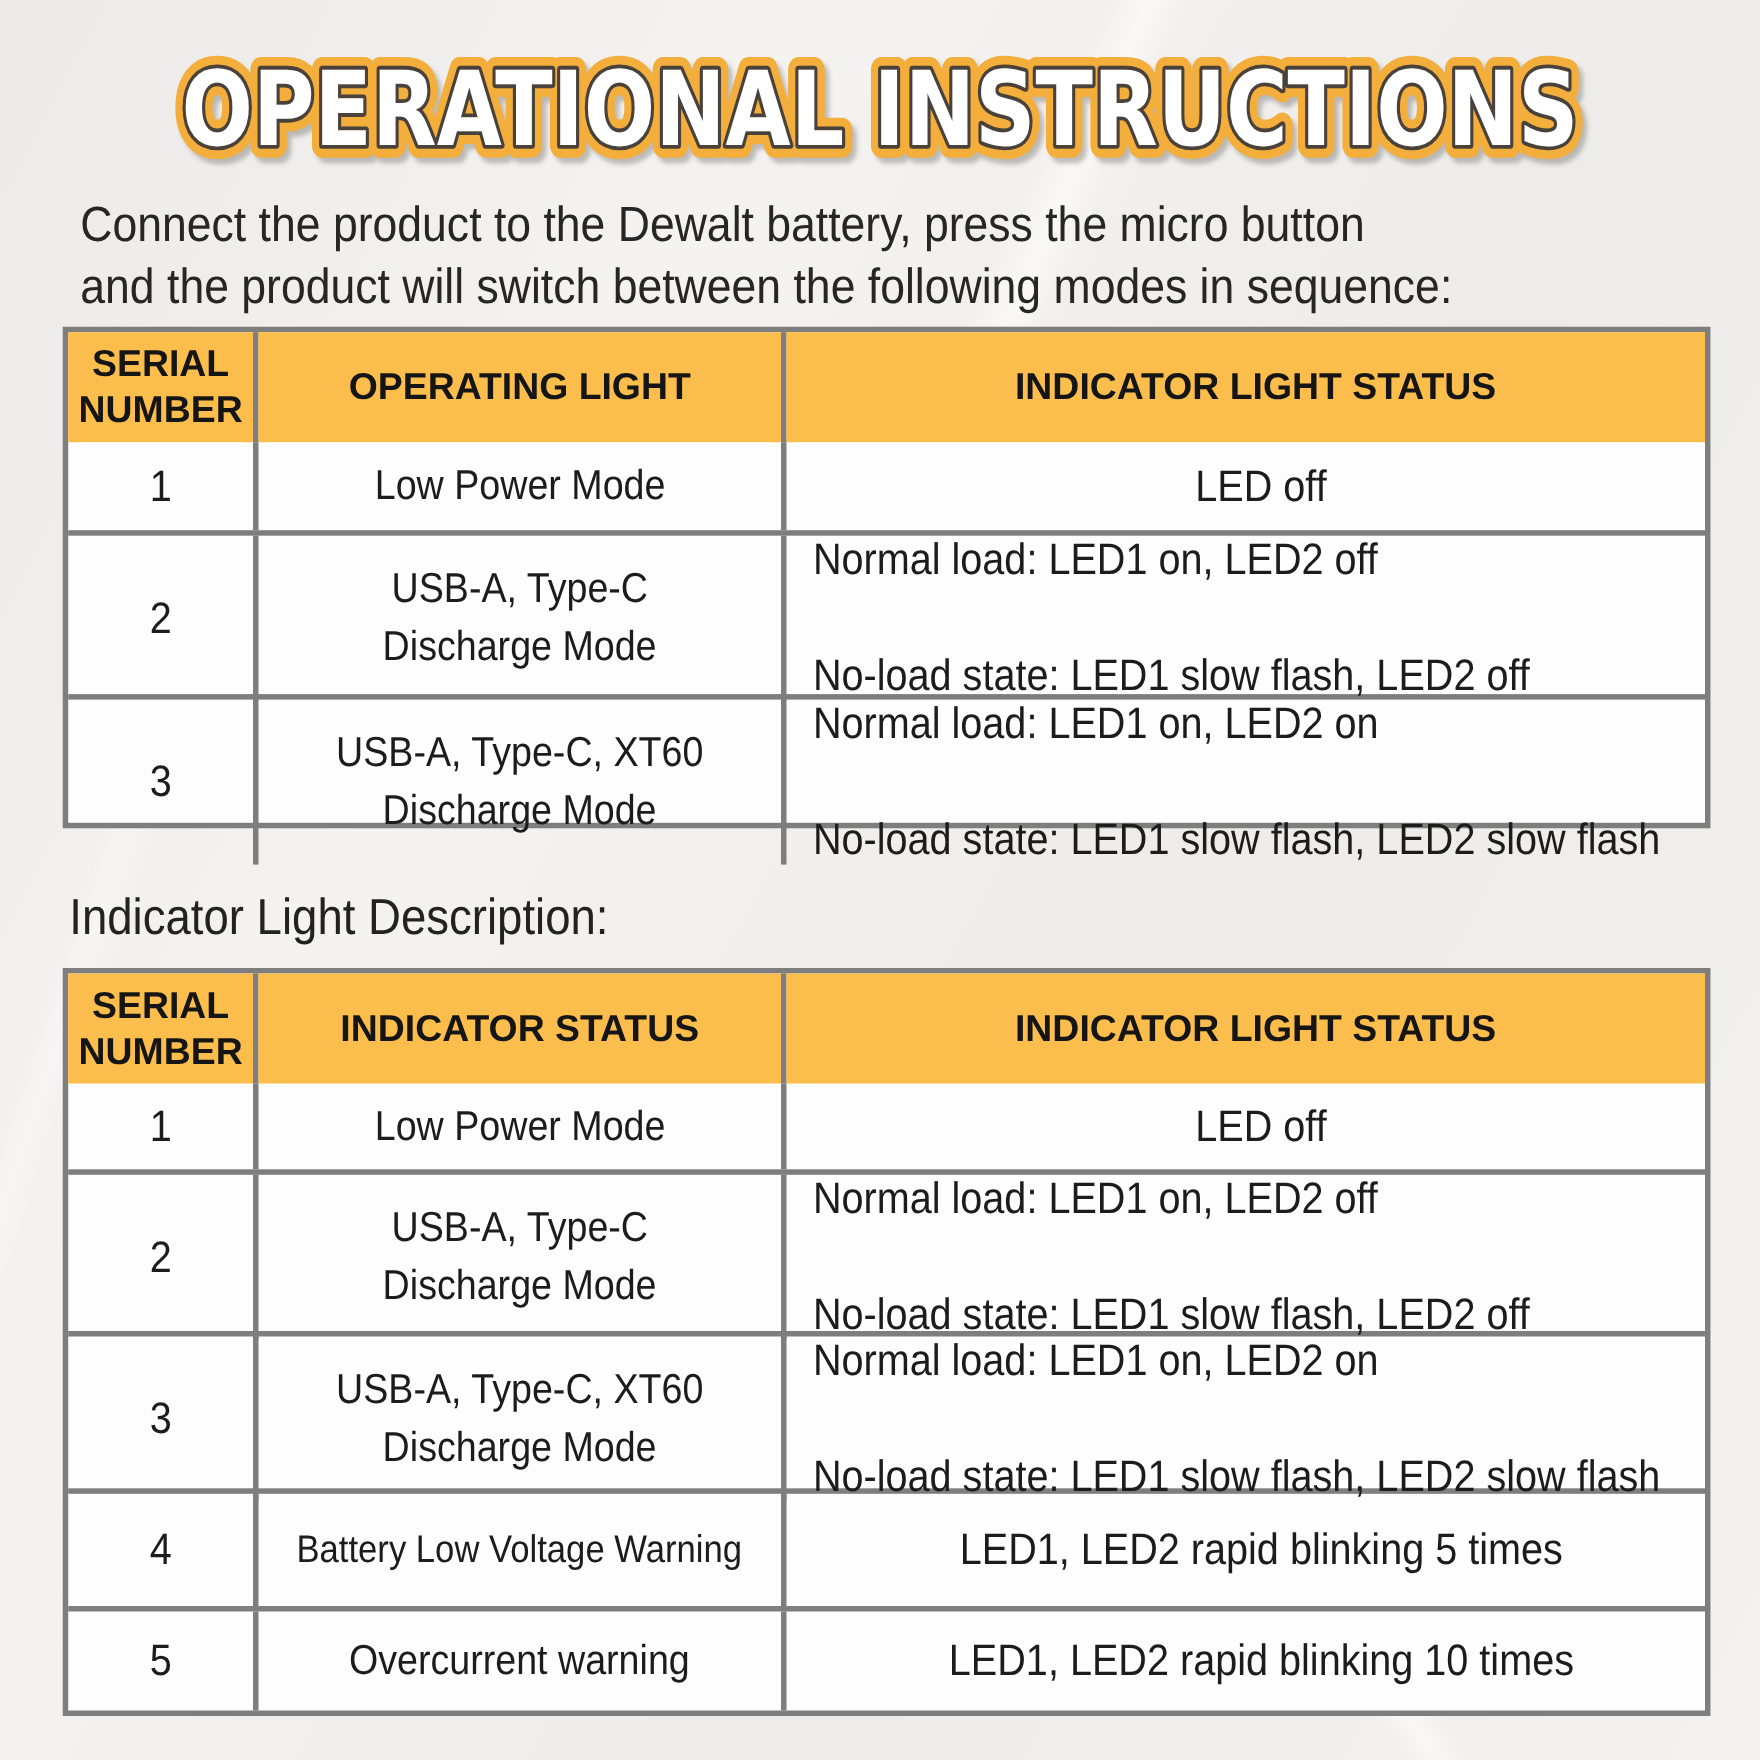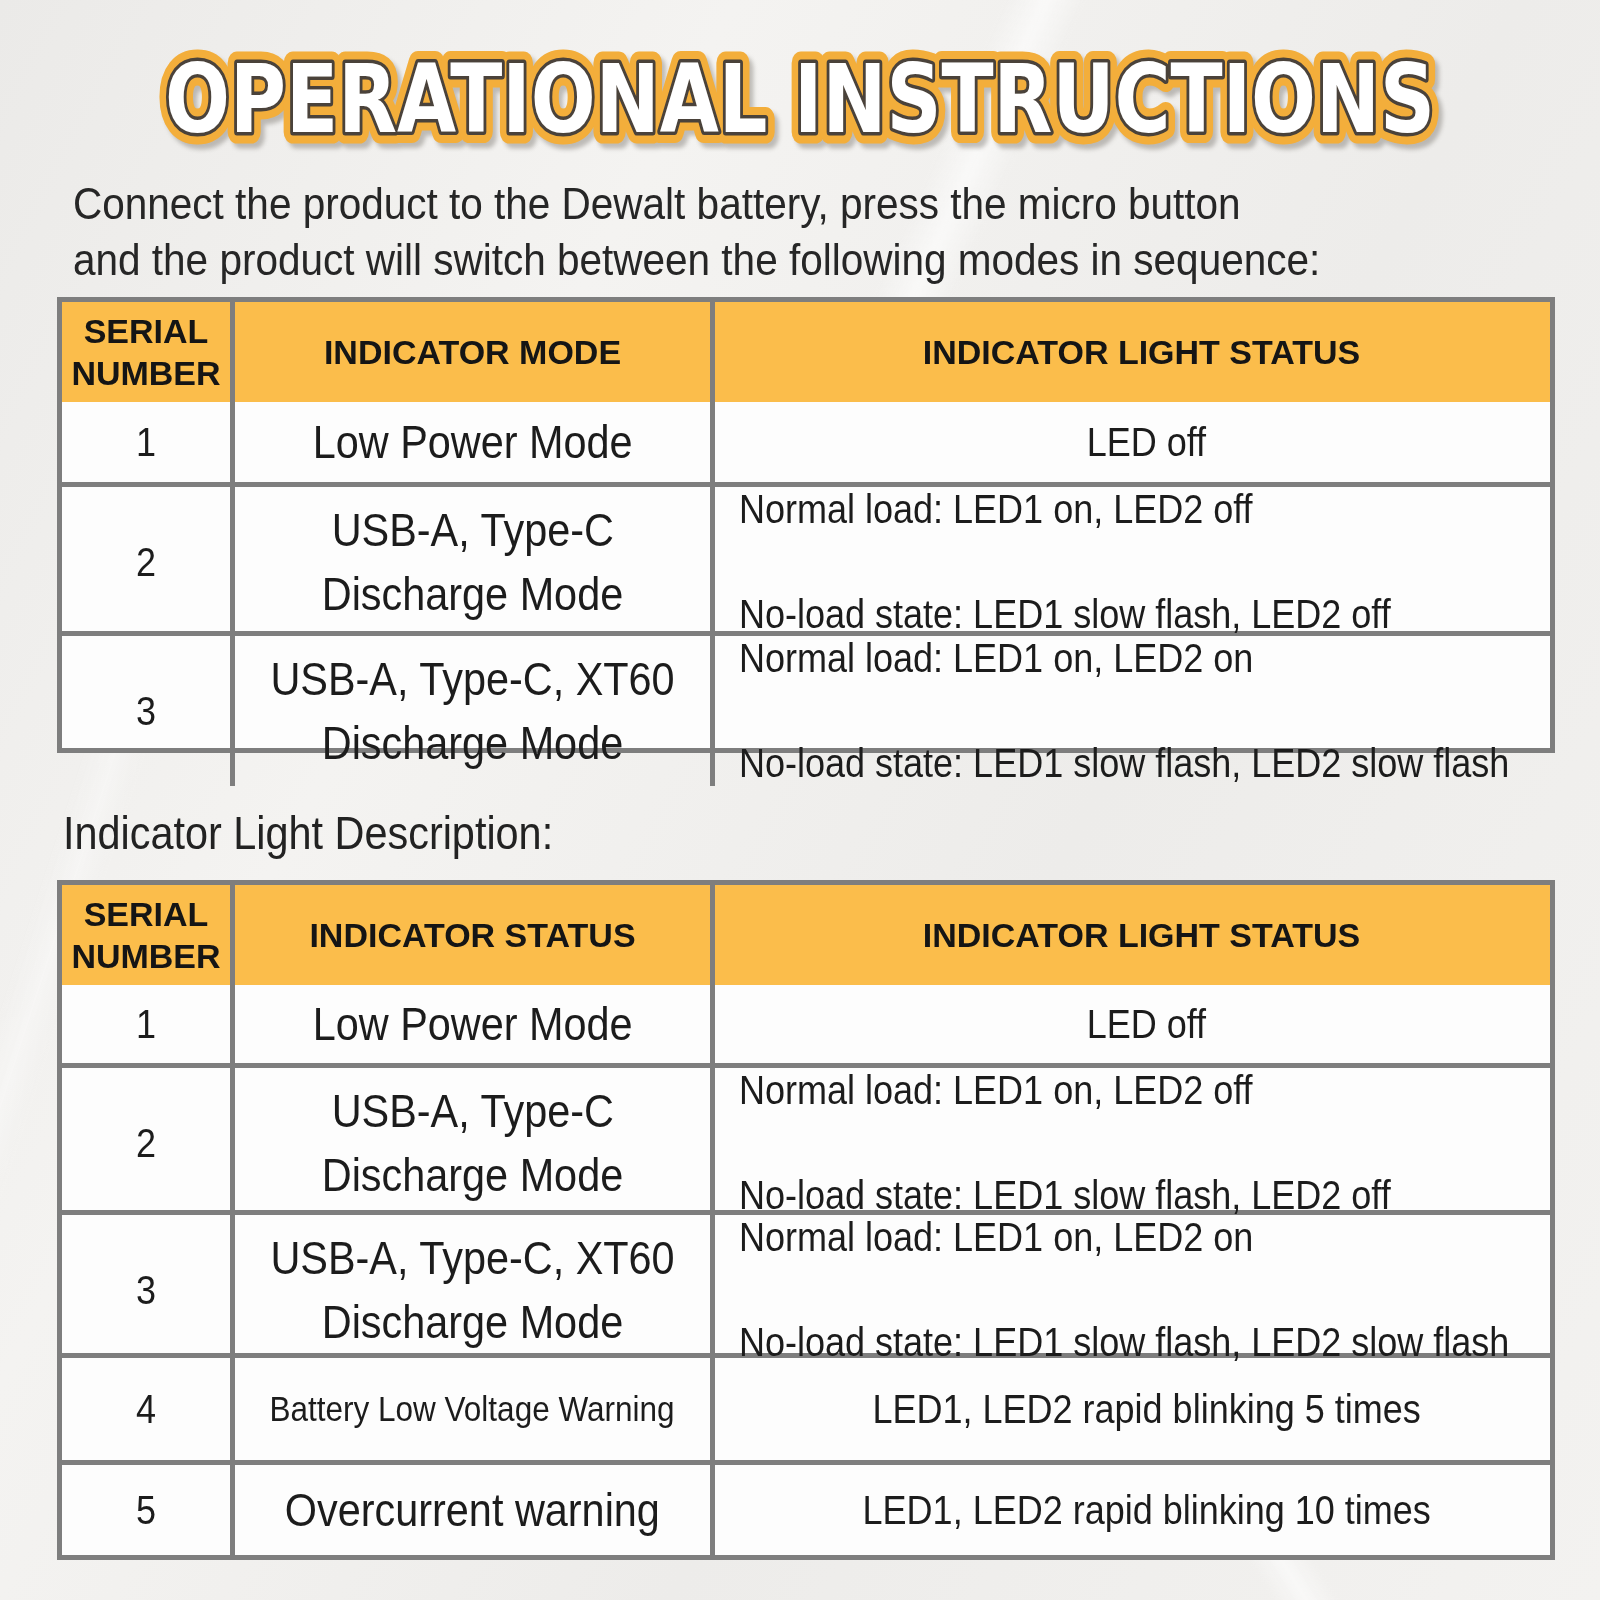--- a/index.html
+++ b/index.html
@@ -67,21 +67,21 @@
     box-sizing:border-box;min-width:0;
   }
   .cell:last-child{border-right:none;padding-left:28px;}
   .hcell{
     background:#fbbd4b;
     font-weight:bold;font-size:34px;line-height:42px;
     text-align:center;color:#151515;
     padding:0 10px;
   }
   .serial-cell{font-size:40px;color:#1c1c1c;}
-  .mode-cell{font-size:46px;color:#1c1c1c;text-align:center;}
+  .mode-cell{font-size:38px;color:#1c1c1c;text-align:center;}
   .mode-cell .cxc + .cxc{margin-top:10px;}
   .status-cell{font-size:40px;color:#1c1c1c;}
   .status-cell.left{align-items:flex-start;padding-left:24px;gap:44px;}
   .status-cell .line + .line{margin-top:16px;}
 </style>
 </head>
 <body>
 
 <div class="page">
   <div class="swoosh swoosh-1"></div>
@@ -96,21 +96,21 @@
   </div>
 
   <div class="intro">
     <div class="ln"><span class="cx">Connect the product to the Dewalt battery, press the micro button</span></div>
     <div class="ln"><span class="cx">and the product will switch between the following modes in sequence:</span></div>
   </div>
 
   <div class="tbl tbl-1">
     <div class="trow head" style="height:100px">
       <div class="cell hcell">SERIAL NUMBER</div>
-      <div class="cell hcell">INDICATOR MODE</div>
+      <div class="cell hcell">OPERATING LIGHT</div>
       <div class="cell hcell">INDICATOR LIGHT STATUS</div>
     </div>
 
     <div class="trow data" style="height:80px">
       <div class="cell serial-cell">
           <span class="cxc">1</span>
         </div>
       <div class="cell mode-cell">
           <span class="cxc">Low Power Mode</span>
         </div>

